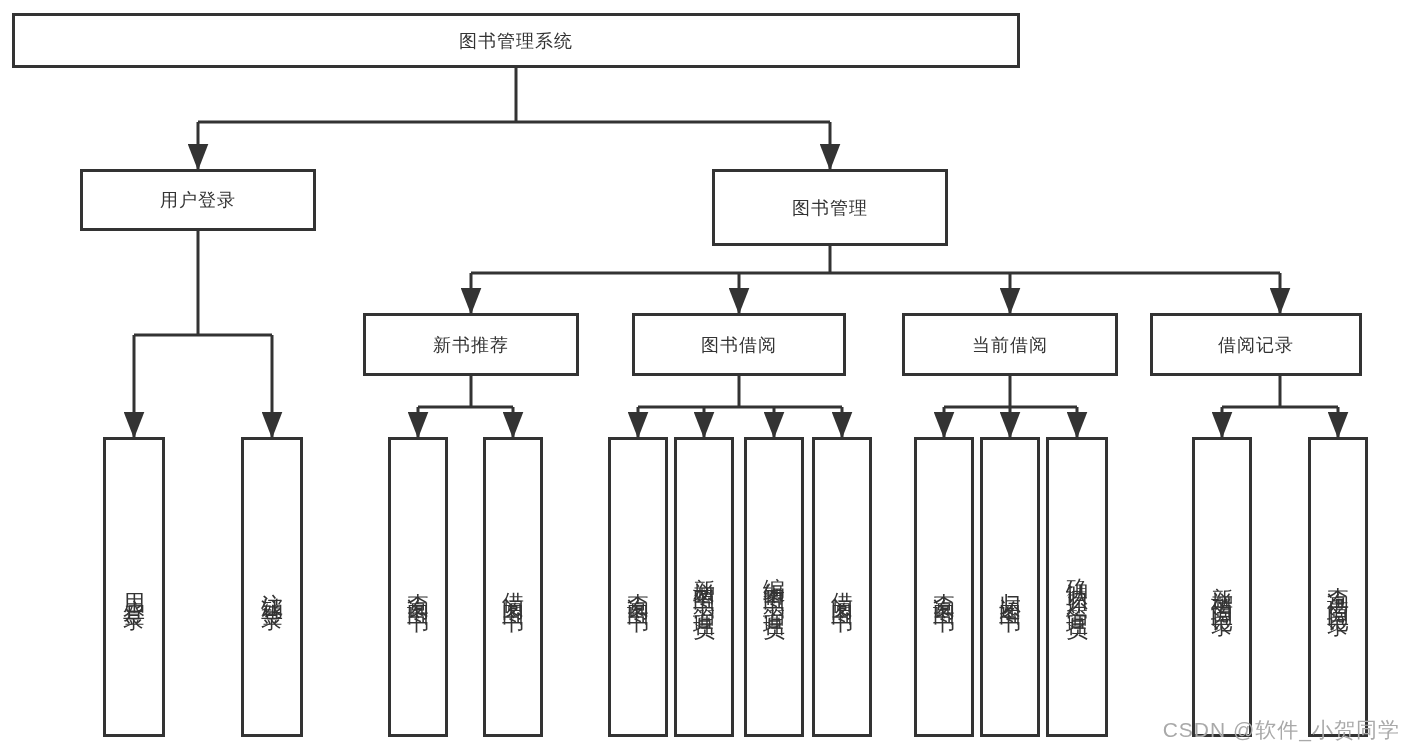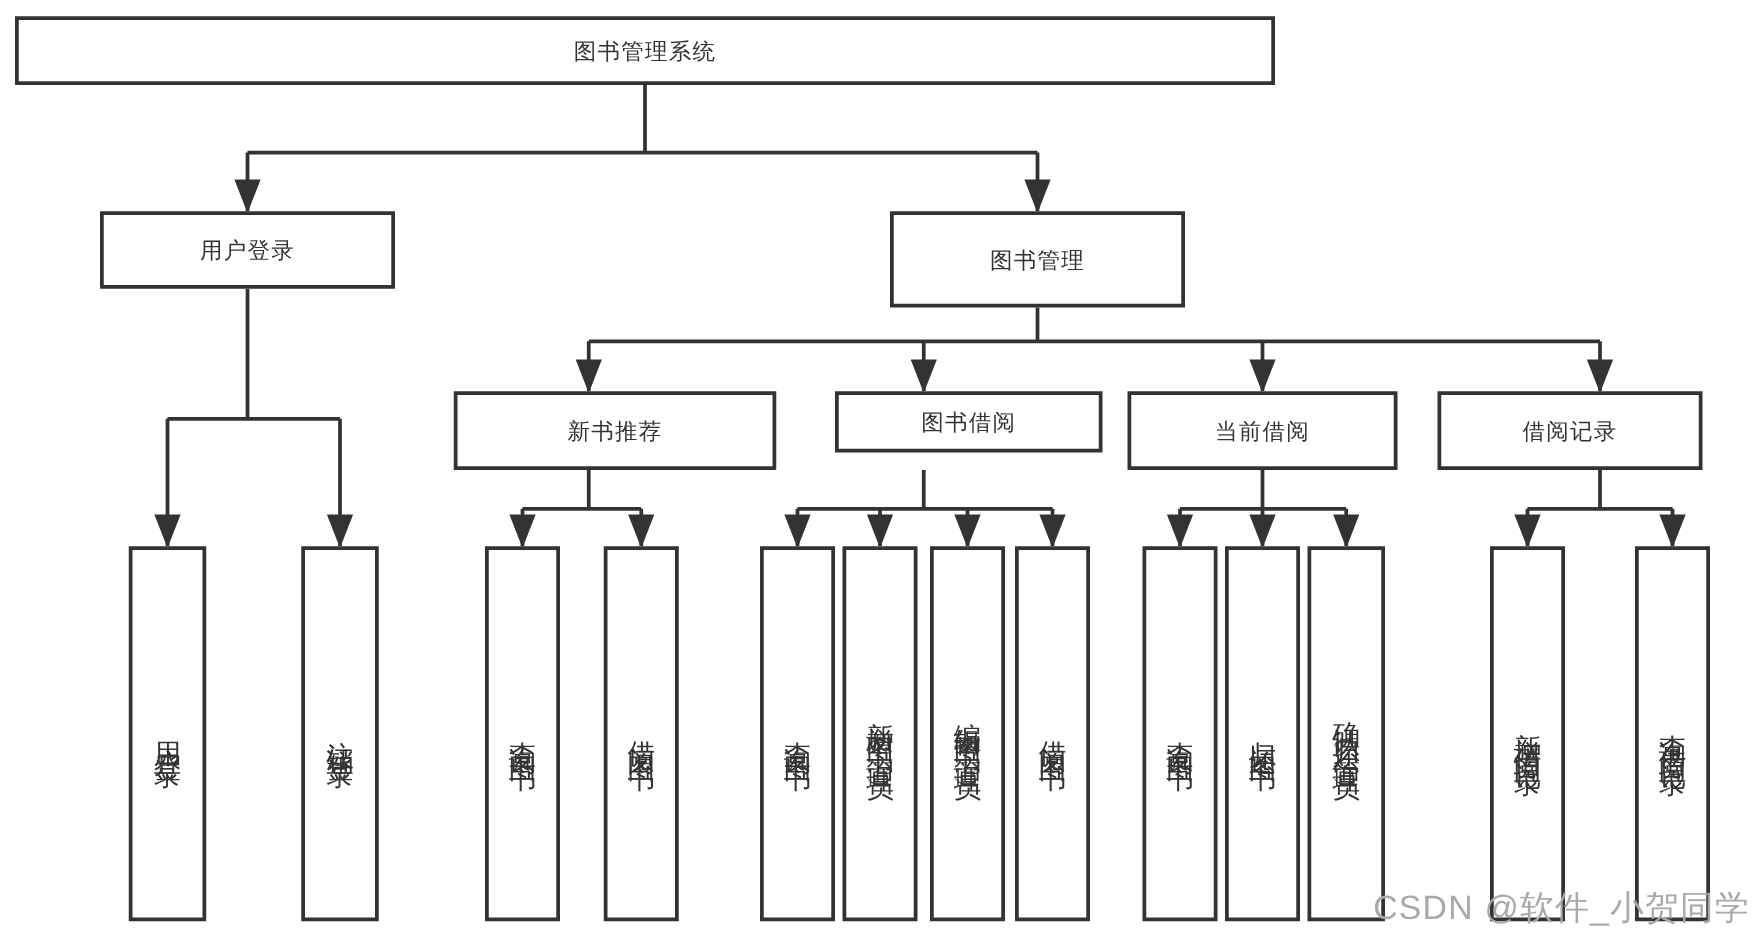--- a/index.html
+++ b/index.html
@@ -41,22 +41,22 @@
     writing-mode: vertical-rl;
     text-orientation: mixed;
     font-size: 22px;
     letter-spacing: 6px;
     line-height: 1;
   }
   
   .b-root  { left: 12px;   top: 13px;  width: 1008px; height: 55px; }
   .b-login { left: 80px;   top: 169px; width: 236px;  height: 62px; }
   .b-mgmt  { left: 712px;  top: 169px; width: 236px;  height: 77px; }
-  .b-g1    { left: 363px;  top: 313px; width: 258px;  height: 63px; }
-  .b-g2    { left: 668px;  top: 313px; width: 214px;  height: 49px; }
+  .b-g1    { left: 363px;  top: 313px; width: 216px;  height: 63px; }
+  .b-g2    { left: 632px;  top: 313px; width: 214px;  height: 63px; }
   .b-g3    { left: 902px;  top: 313px; width: 216px;  height: 63px; }
   .b-g4    { left: 1150px; top: 313px; width: 212px;  height: 63px; }
   
   .leaf { top: 437px; width: 60px; height: 300px; }
   .b-u1 { left: 103px; width: 62px; }
   .b-u2 { left: 241px; width: 62px; }
   .b-a1 { left: 388px; }
   .b-a2 { left: 483px; }
   .b-b1 { left: 608px; }
   .b-b2 { left: 674px; }
@@ -64,21 +64,21 @@
   .b-b4 { left: 812px; }
   .b-c1 { left: 914px; }
   .b-c2 { left: 980px; }
   .b-c3 { left: 1046px; width: 62px; }
   .b-d1 { left: 1192px; }
   .b-d2 { left: 1308px; }
   #watermark {
     position: absolute;
     right: 5px;
     bottom: 3px;
-    font-size: 27px;
+    font-size: 21px;
     color: #a9a9a9;
     letter-spacing: 1px;
     z-index: 2;
     white-space: nowrap;
   }
   line { stroke: #333333; stroke-width: 3; }
 </style>
 </head>
 <body>
 

